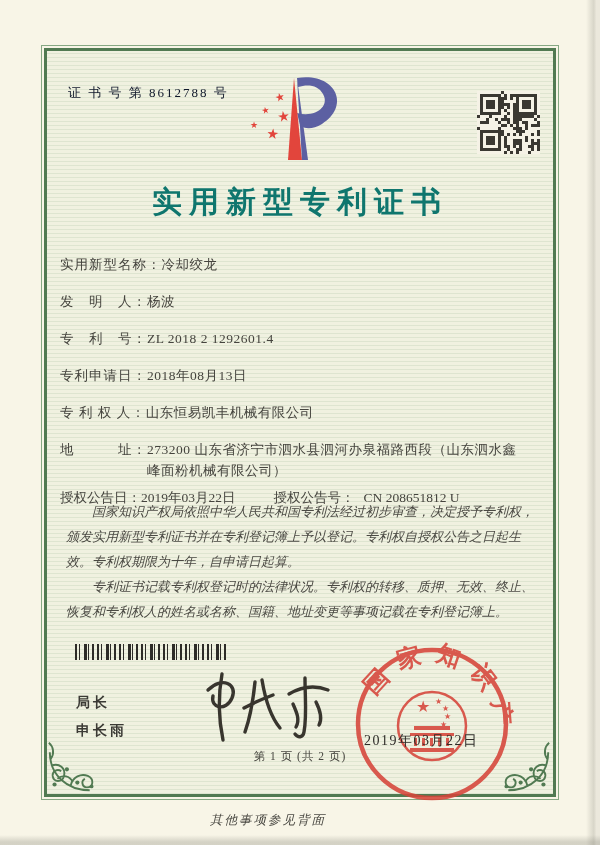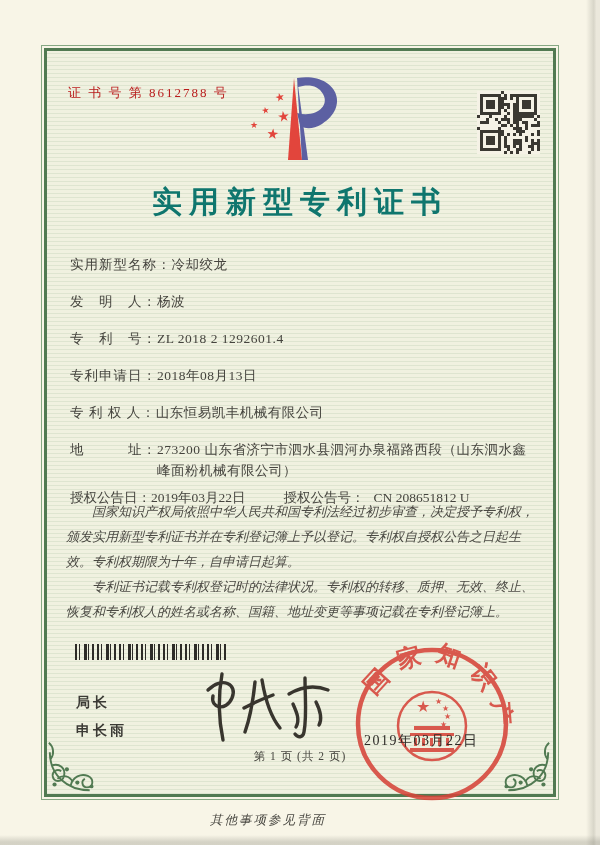--- a/index.html
+++ b/index.html
@@ -17,28 +17,28 @@
   .frame{
     position:absolute;left:44px;top:48px;width:506px;height:743px;
     border:3px solid #517a52;outline:1px solid #86a883;outline-offset:2px;
     background-color:#f0f1e0;
     background-image:repeating-linear-gradient(0deg,rgba(100,145,100,0.13) 0 1px,rgba(0,0,0,0) 1px 4px);
   }
   .corner{position:absolute;width:76px;height:76px;z-index:3;}
   .corner.bl{left:46px;top:718px;}
   .corner.br{left:476px;top:718px;transform:scaleX(-1);}
 
-  .cert-no{position:absolute;left:68px;top:84px;font-size:13px;letter-spacing:2px;color:#b91c1c;}
+  .cert-no{position:absolute;left:68px;top:84px;font-size:13px;letter-spacing:2px;color:#0f172a;}
   .logo{position:absolute;left:238px;top:72px;width:118px;height:94px;}
   .qr{position:absolute;left:477px;top:91px;width:63px;height:63px;}
 
   .title{position:absolute;left:0;top:182px;width:600px;text-align:center;
     font-size:30px;letter-spacing:7px;color:#0f766e;font-weight:600;}
 
-  .fields{position:absolute;left:70px;top:254px;width:468px;font-size:13.5px;color:#45443e;}
+  .fields{position:absolute;left:60px;top:254px;width:468px;font-size:13.5px;color:#45443e;}
   .row{display:flex;line-height:21px;margin-bottom:16px;}
   .row .flabel{white-space:pre;letter-spacing:1px;}
   .row .fvalue{flex:1;letter-spacing:0.5px;}
   .row.addr{margin-bottom:6px;}
   .grant-row{display:flex;line-height:21px;}
   .grant-pair{display:flex;white-space:pre;}
   .grant-pair.right{margin-left:38px;gap:9px;}
 
   .legal{position:absolute;left:66px;top:500px;width:478px;
     font-size:13px;line-height:1.92;color:#4a4943;font-style:italic;}

